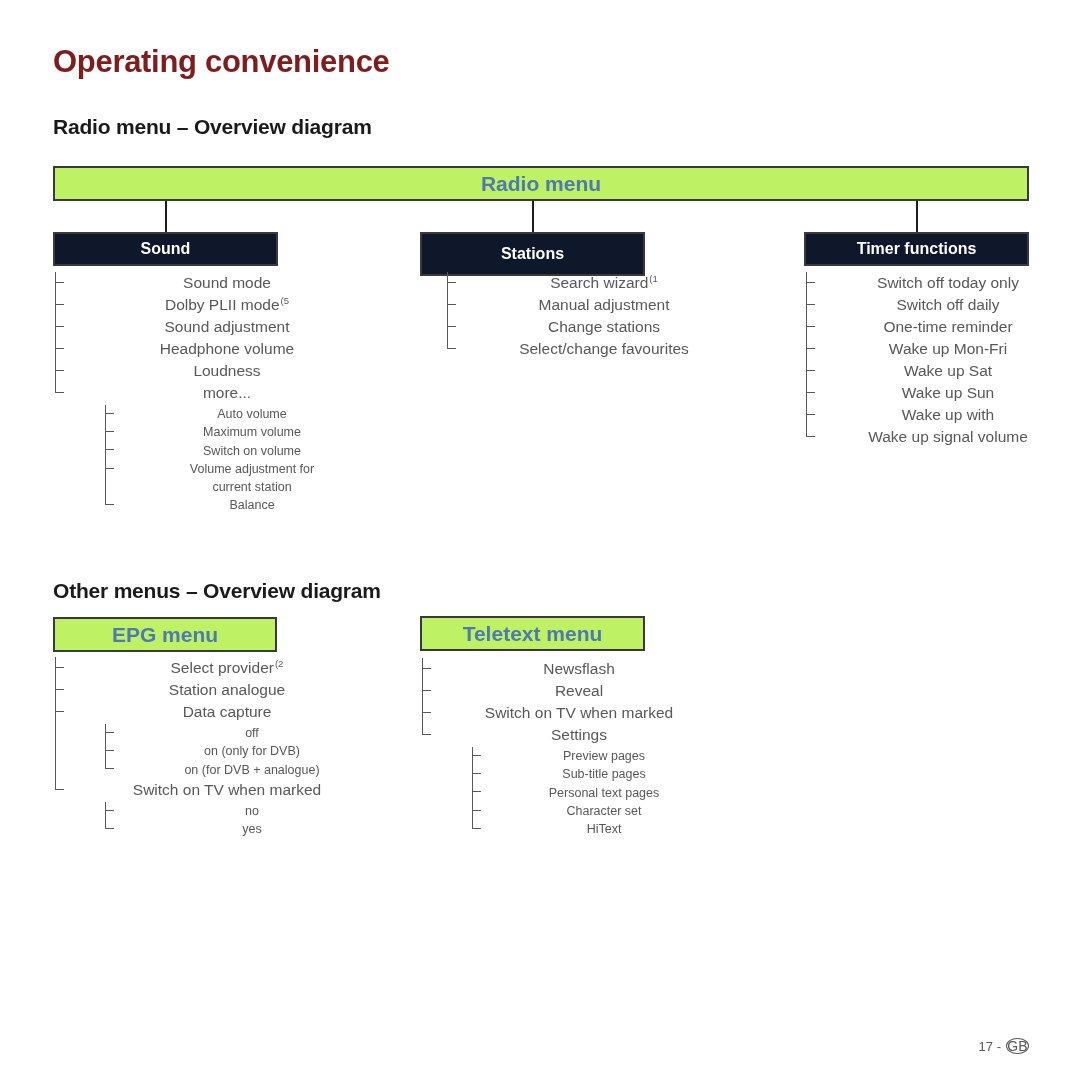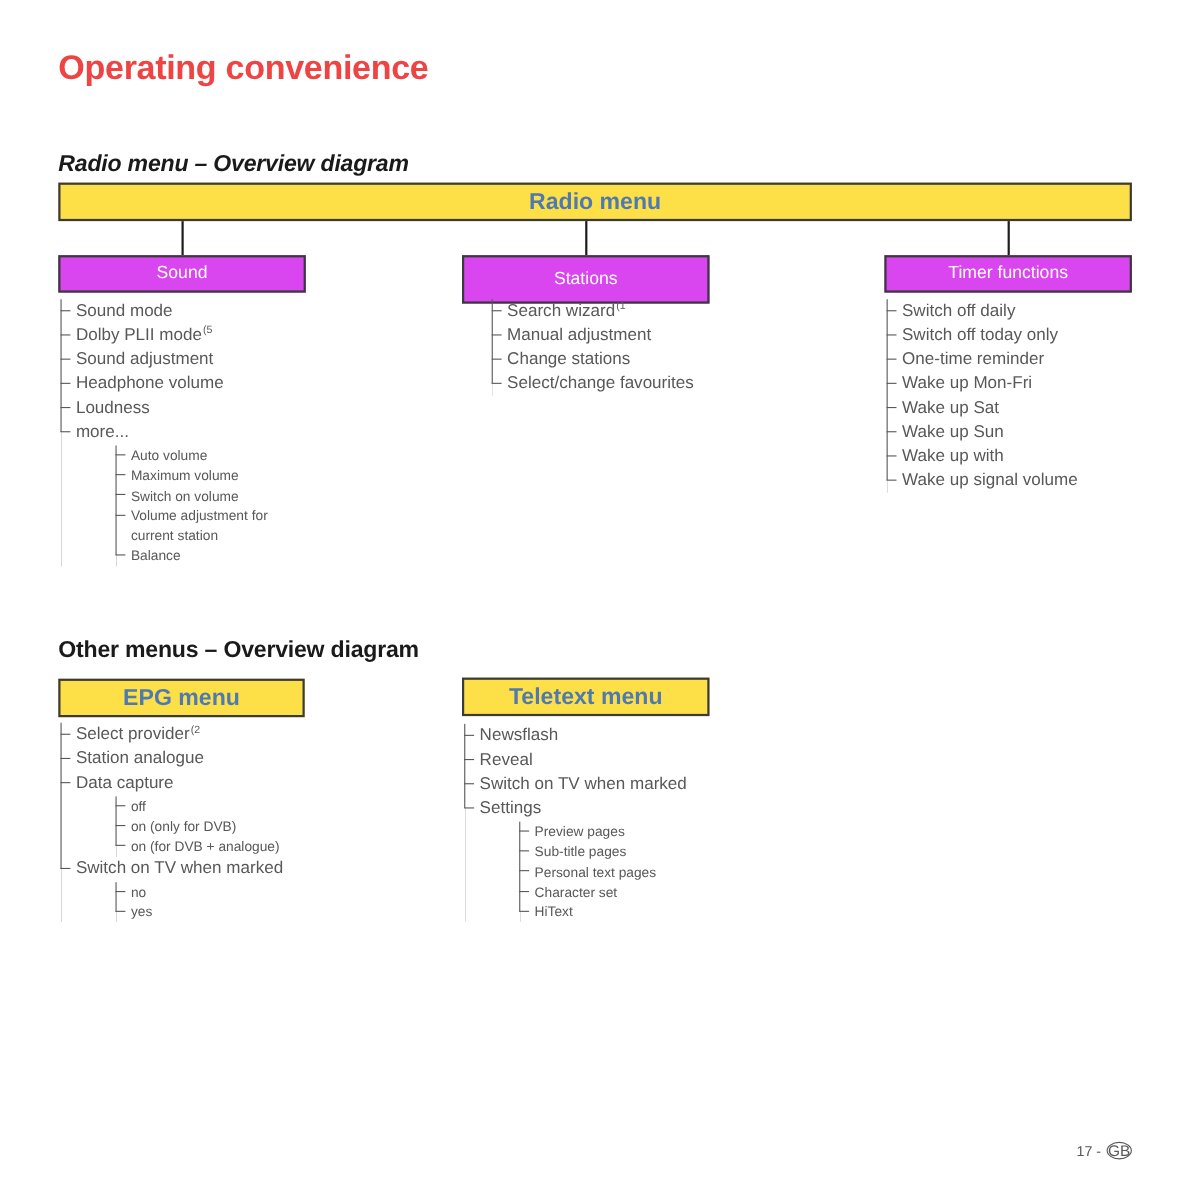--- a/index.html
+++ b/index.html
@@ -24,54 +24,54 @@
   }
 
   
   .page-title {
     position: absolute;
     left: 53px;
     top: 44px;
     font-size: 31px;
     font-weight: bold;
     letter-spacing: -0.3px;
-    color: #ef4444;
+    color: #7f1d1d;
     white-space: nowrap;
   }
   .section-title {
     position: absolute;
     left: 53px;
     font-size: 21px;
     font-weight: bold;
     color: #1a1a1a;
     letter-spacing: -0.2px;
     white-space: nowrap;
   }
-  #section-radio { top: 137px; font-style: italic; }
+  #section-radio { top: 115px; }
   #section-other { top: 579px; }
 
   
   .box {
     position: absolute;
     box-sizing: border-box;
     border: 2px solid #3a3a3c;
     display: flex;
     align-items: center;
     justify-content: center;
     text-align: center;
   }
   .box-root {
-    background: #fde047;
+    background: #bef264;
     color: #4e79b2;
     font-weight: bold;
   }
   .box-child {
-    background: #d946ef;
+    background: #0f172a;
     color: #ffffff;
-    font-weight: normal;
+    font-weight: bold;
   }
 
   #box-radio-menu {
     left: 53px; top: 166px; width: 976px; height: 35px;
     font-size: 21px;
   }
   #box-sound {
     left: 53px; top: 232px; width: 225px; height: 34px;
     font-size: 16px;
   }
@@ -105,20 +105,21 @@
   }
   .tree ul {
     list-style: none;
     margin: 0;
     padding: 0;
     position: relative;
   }
   
   .tree > ul {
     padding-left: 14px;
+    text-align: center;
   }
   .tree > ul::before {
     content: "";
     position: absolute;
     left: 0px;
     top: 0px;
     bottom: 0px;
     width: 1px;
     background: #58585a;
   }
@@ -298,24 +299,24 @@
           <span class="lbl">Change stations</span>
         </li>
         <li class="last">
           <span class="lbl">Select/change favourites</span>
         </li>
       </ul>
     </div>
   <div class="tree lvl-big" id="tree-timer">
       <ul>
         <li>
+          <span class="lbl">Switch off today only</span>
+        </li>
+        <li>
           <span class="lbl">Switch off daily</span>
-        </li>
-        <li>
-          <span class="lbl">Switch off today only</span>
         </li>
         <li>
           <span class="lbl">One-time reminder</span>
         </li>
         <li>
           <span class="lbl">Wake up Mon-Fri</span>
         </li>
         <li>
           <span class="lbl">Wake up Sat</span>
         </li>

